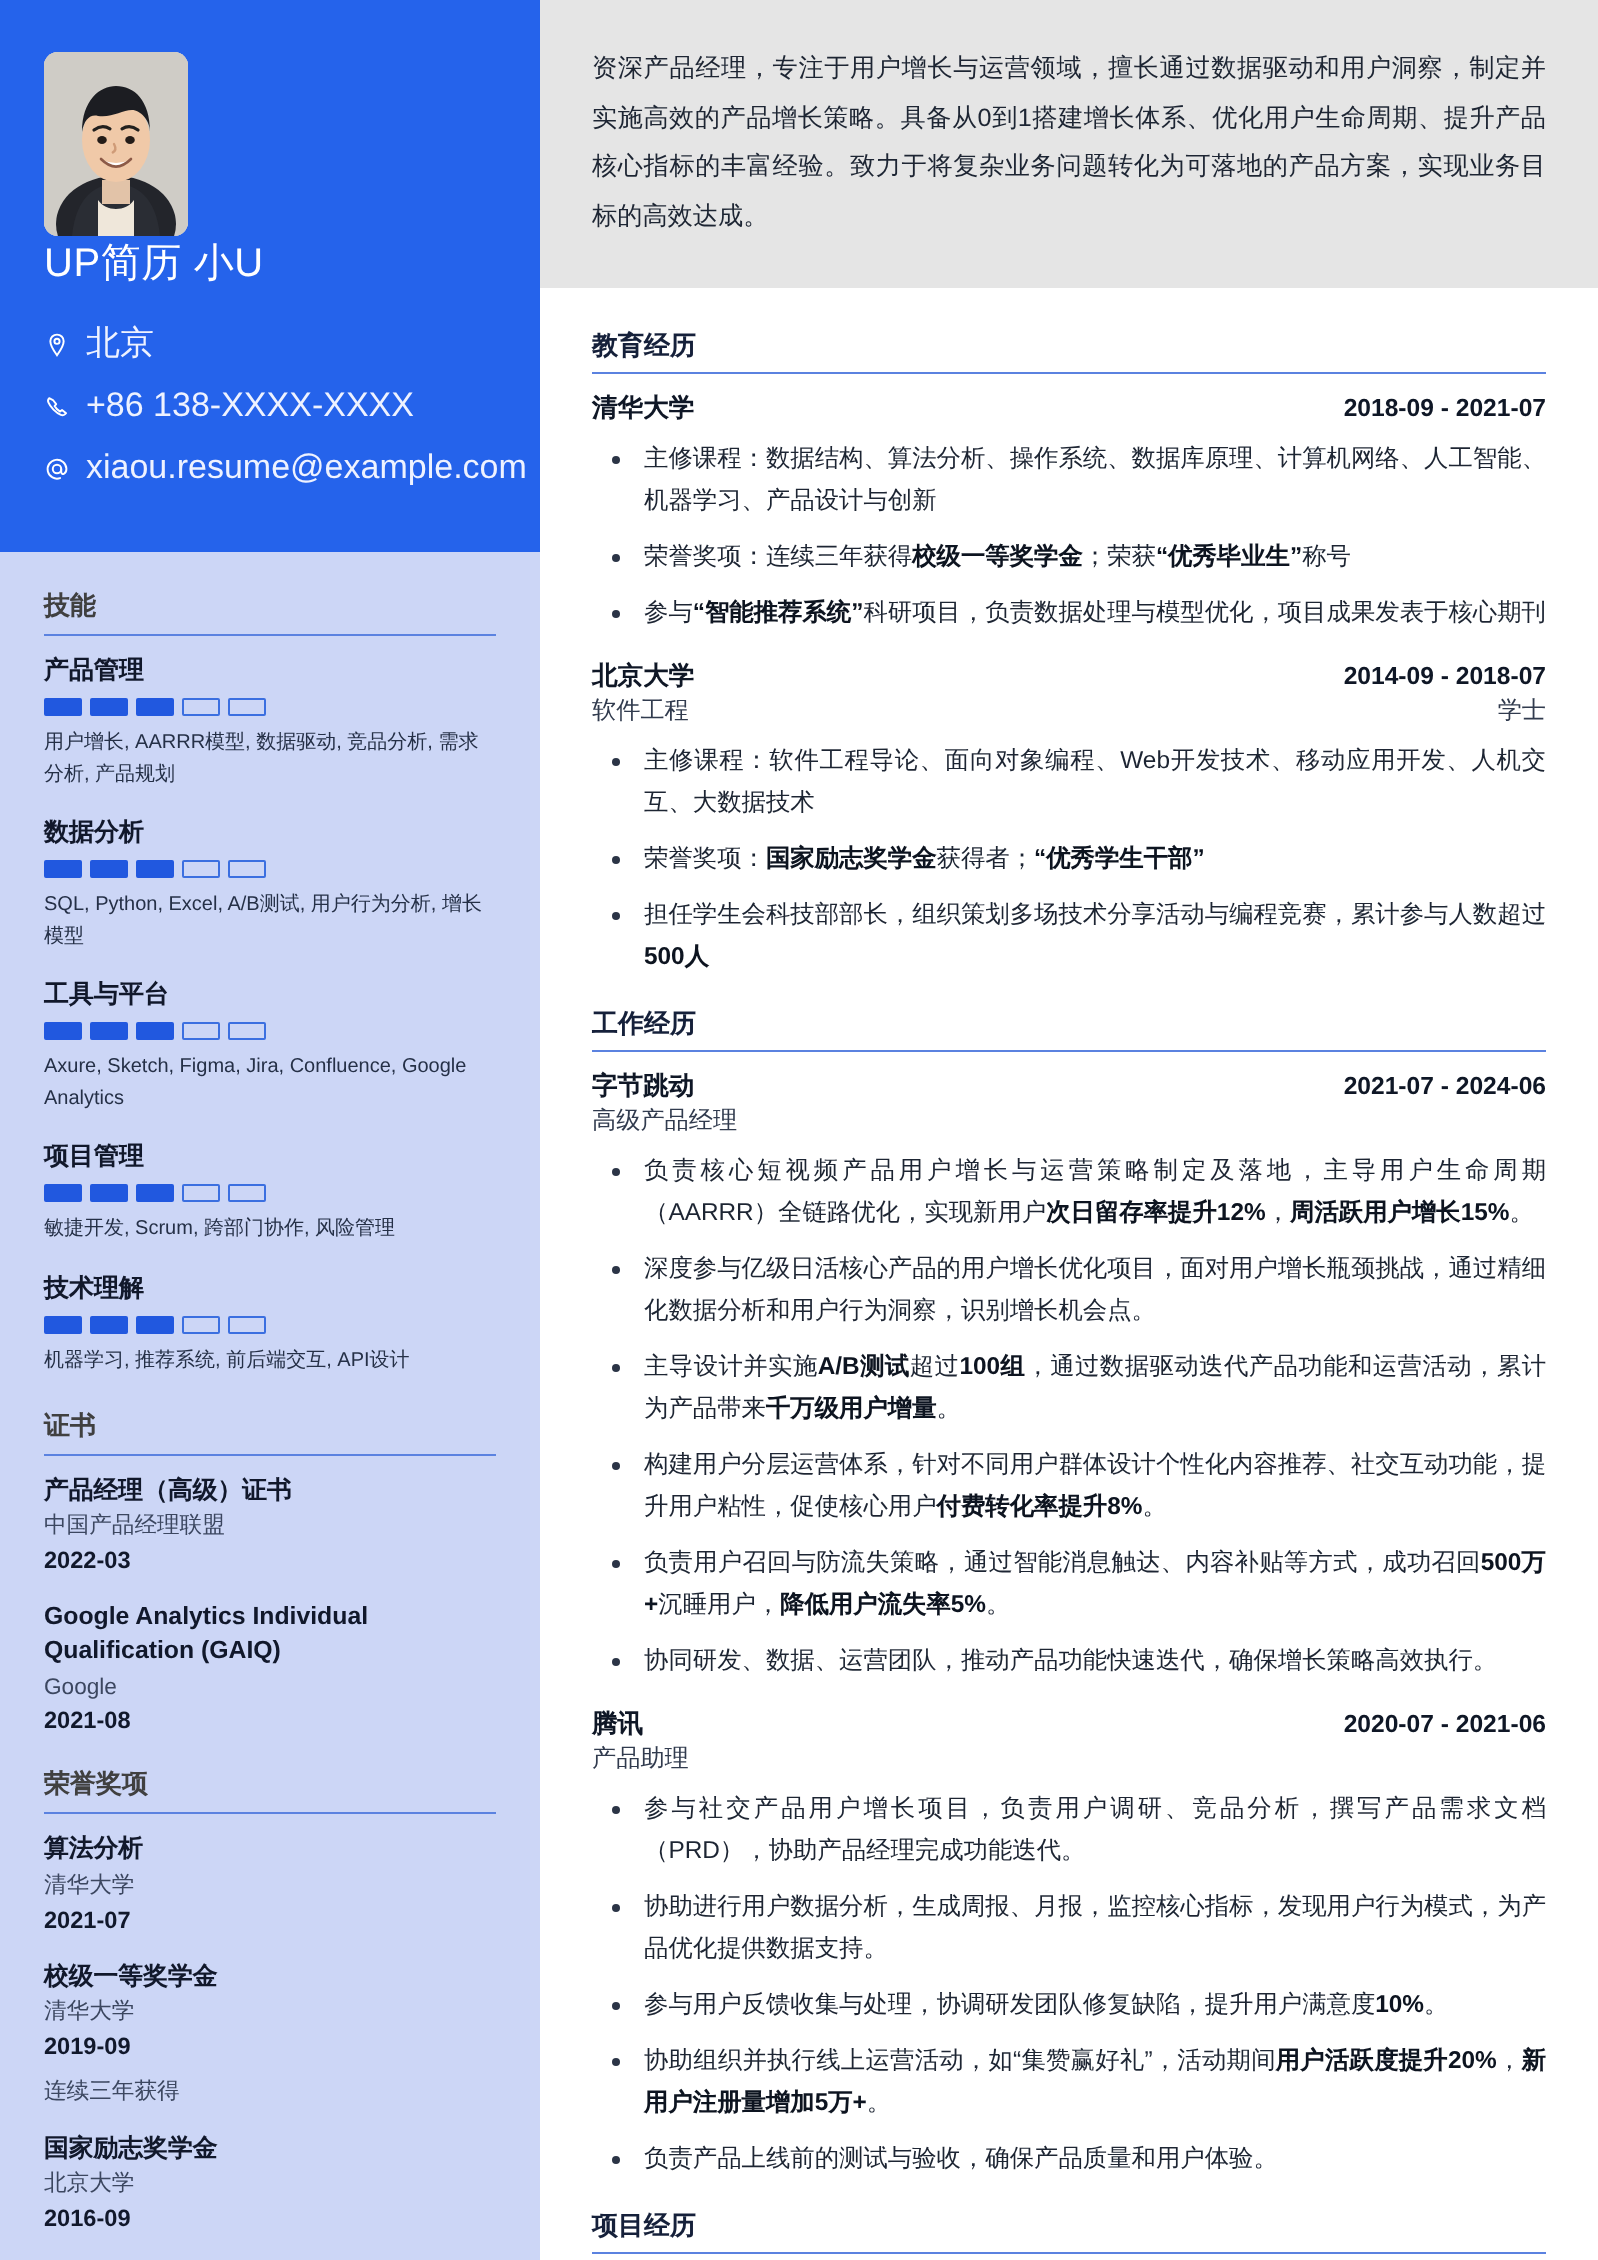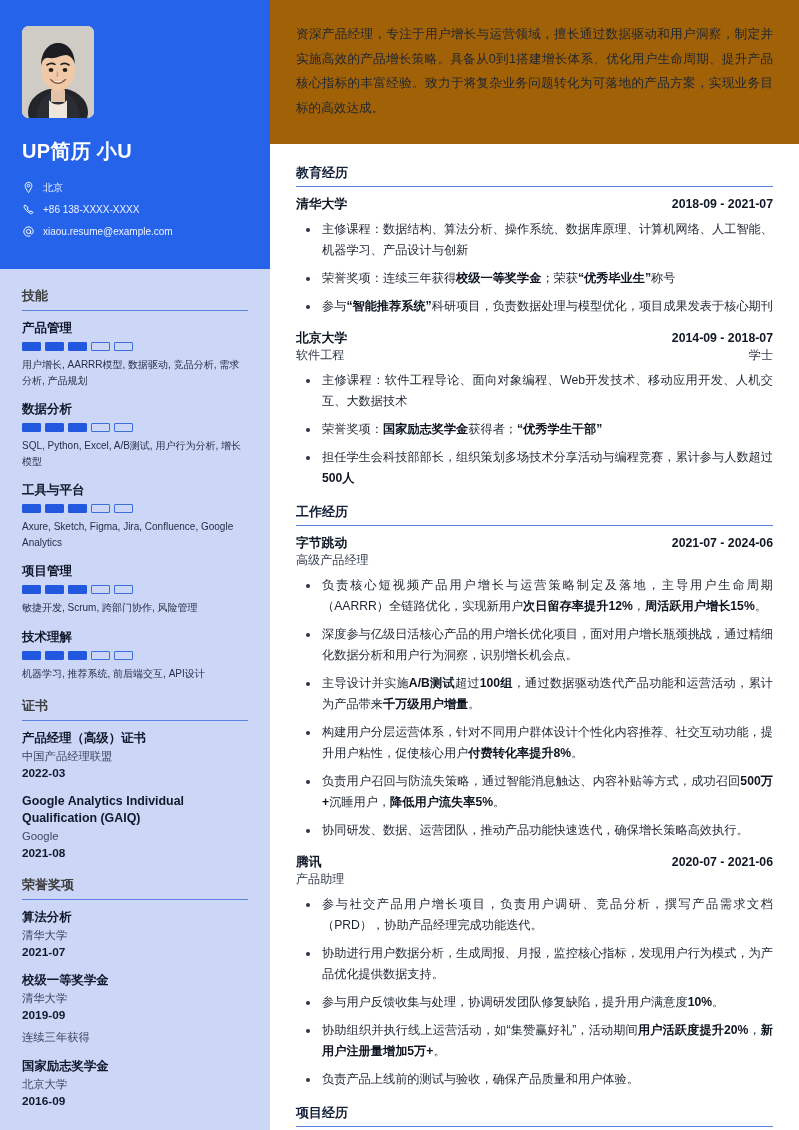--- a/index.html
+++ b/index.html
@@ -14,26 +14,26 @@
 
   
   .sidebar { width:270px; flex:0 0 270px; min-height:1130px; background:#ccd6f6; position:relative; }
   .sidebar-header { background:#2563eb; padding:26px 22px 22px 22px; color:#fff; }
   .avatar {
     width:72px; height:92px; border-radius:7px; overflow:hidden;
     background:#d9d9d9; display:block; position:relative;
   }
   .avatar svg { display:block; width:100%; height:100%; }
   .person-name {
-    font-size:20px; font-weight:bold; letter-spacing:.3px;
-    margin-top:20px; margin-bottom:16px; color:#ffffff;
+    font-size:20px; font-weight:normal; letter-spacing:.3px;
+    margin-bottom:16px; color:#ffffff;
   }
   .contact-line {
     display:flex; align-items:center; gap:8px;
-    font-size:10px; color:#eef2ff; margin-bottom:9px; line-height:1.3;text-align:center;
+    font-size:17px; color:#eef2ff; margin-bottom:9px; line-height:1.3;text-align:center;
   }
   .contact-line .ico { width:13px; height:13px; flex:0 0 13px; display:block; }
   .contact-line .ico svg { display:block; width:13px; height:13px; }
   .contact-line .txt { white-space:nowrap; }
 
   .sidebar-body { padding:18px 22px 30px 22px; }
   .side-section { margin-bottom:16px; }
   .side-sec-title {
     font-size:13px; font-weight:bold; color:#404040;
     padding-bottom:5px; margin-bottom:9px;
@@ -47,21 +47,21 @@
   .skill-desc { font-size:10px; line-height:1.55; color:#253047; }
 
   .cert-item, .honor-item { margin-bottom:13px; }
   .cert-title, .honor-title { font-size:12.4px; font-weight:bold; color:#11182b; line-height:1.38; }
   .cert-org, .honor-org { font-size:11.3px; color:#3c4760; line-height:1.5; margin-top:1px; }
   .cert-date, .honor-date { font-size:11.8px; font-weight:bold; color:#11182b; margin-top:1px; }
   .honor-note { font-size:11.3px; color:#3c4760; margin-top:8px; }
 
   
   .main { flex:1; min-width:0; min-height:1130px; background:#ffffff; }
-  .summary-band { background:#a16207; padding:22px 26px 24px 26px; }
+  .summary-band { background:#e5e5e5; padding:22px 26px 24px 26px; }
   .summary-text { font-size:12.6px; line-height:1.95; color:#1d2533; text-align:justify; }
 
   .main-body { padding:20px 26px 0 26px; }
   .sec { margin-bottom:14px; }
   .sec-title {
     font-size:13px; font-weight:bold; color:#15203a;
     padding-bottom:4px; margin-bottom:9px;
     border-bottom:1.5px solid #5b82e0;
   }
   .entry { margin-bottom:13px; }

